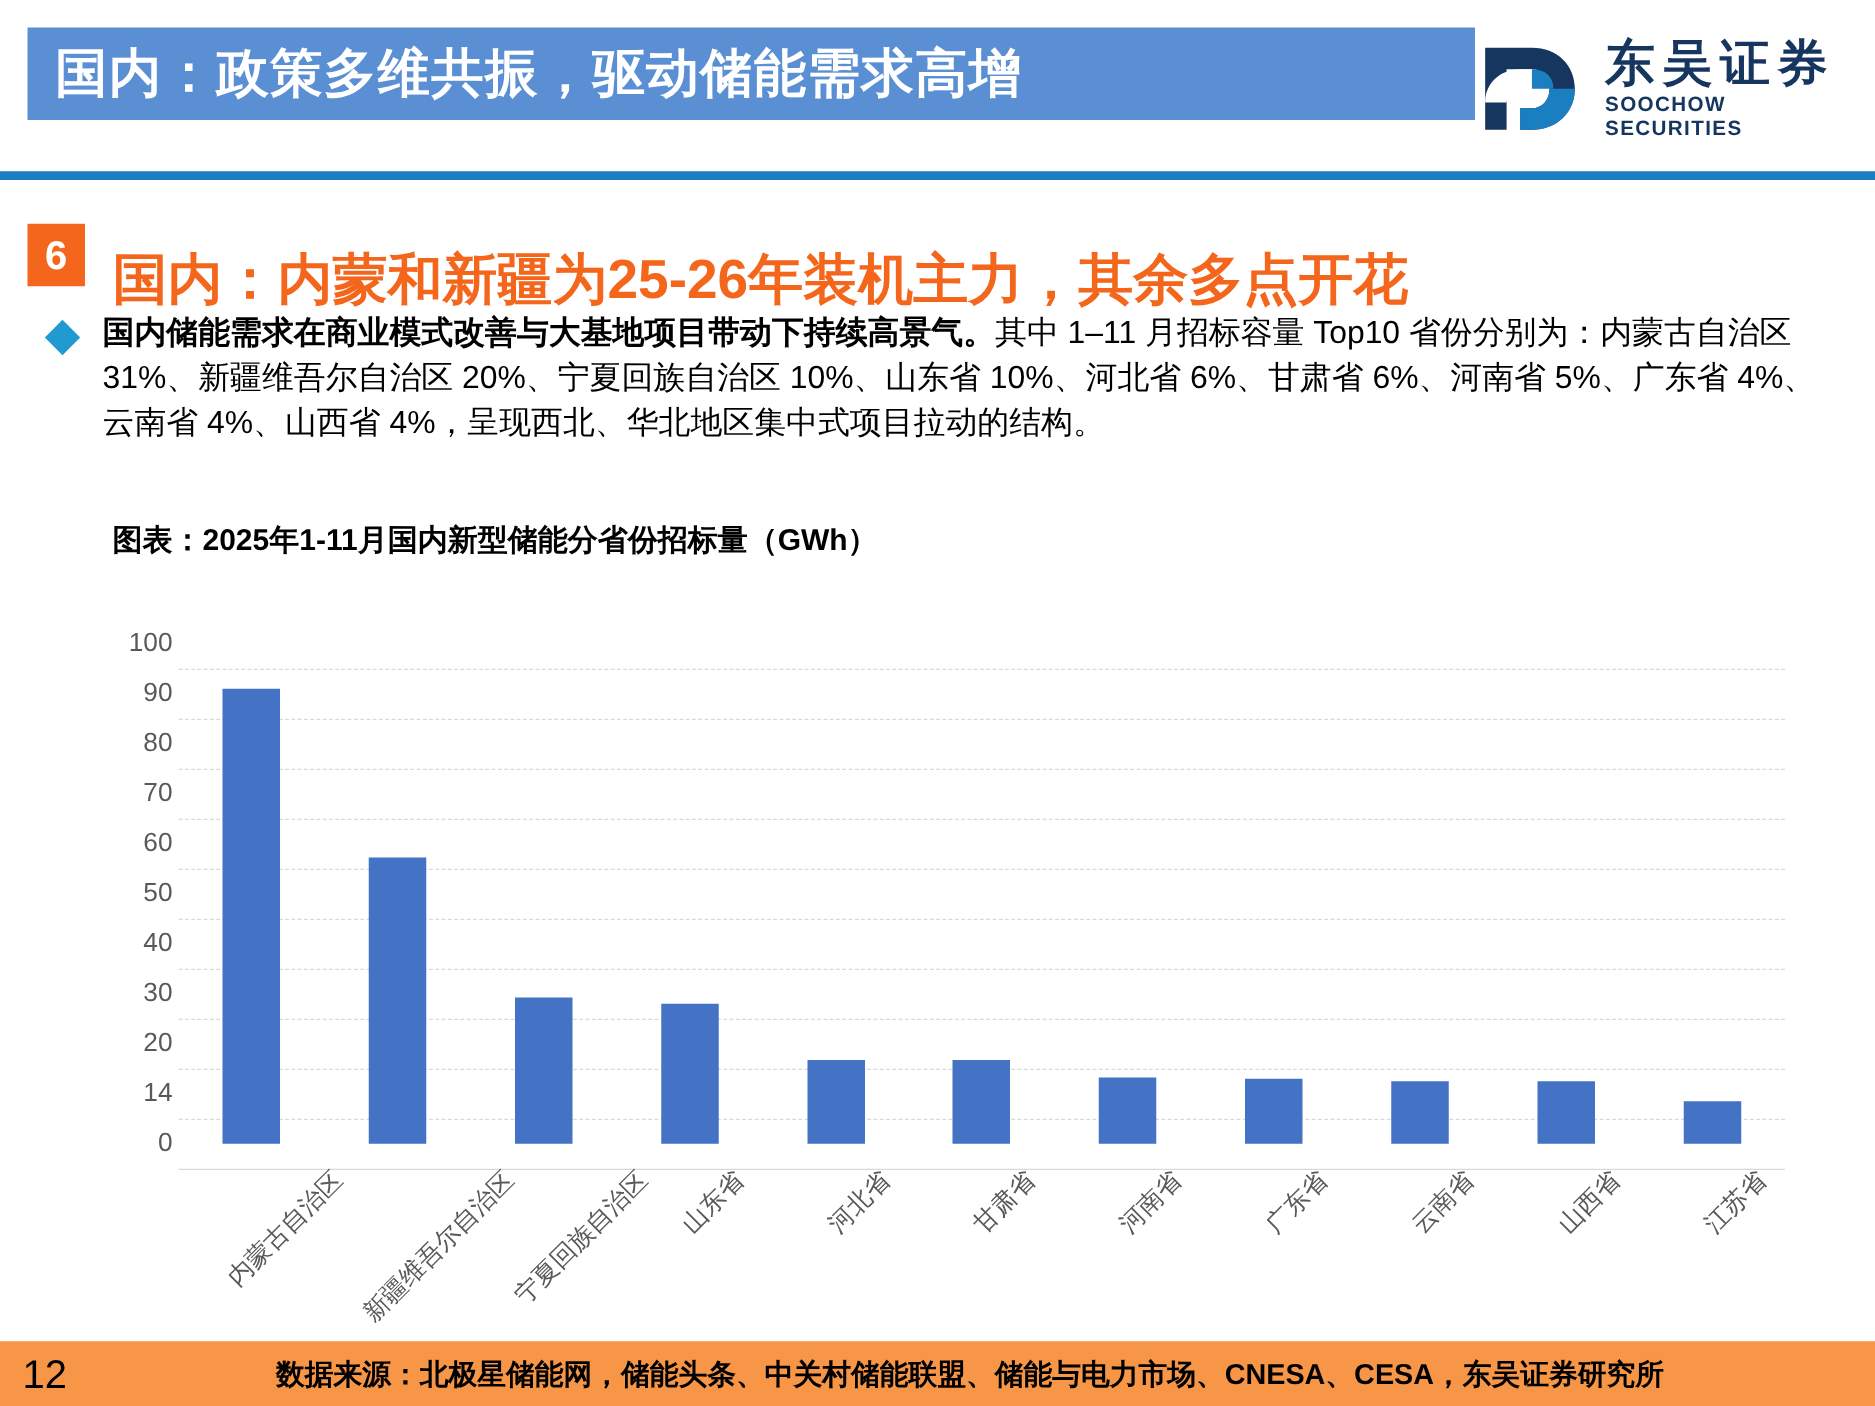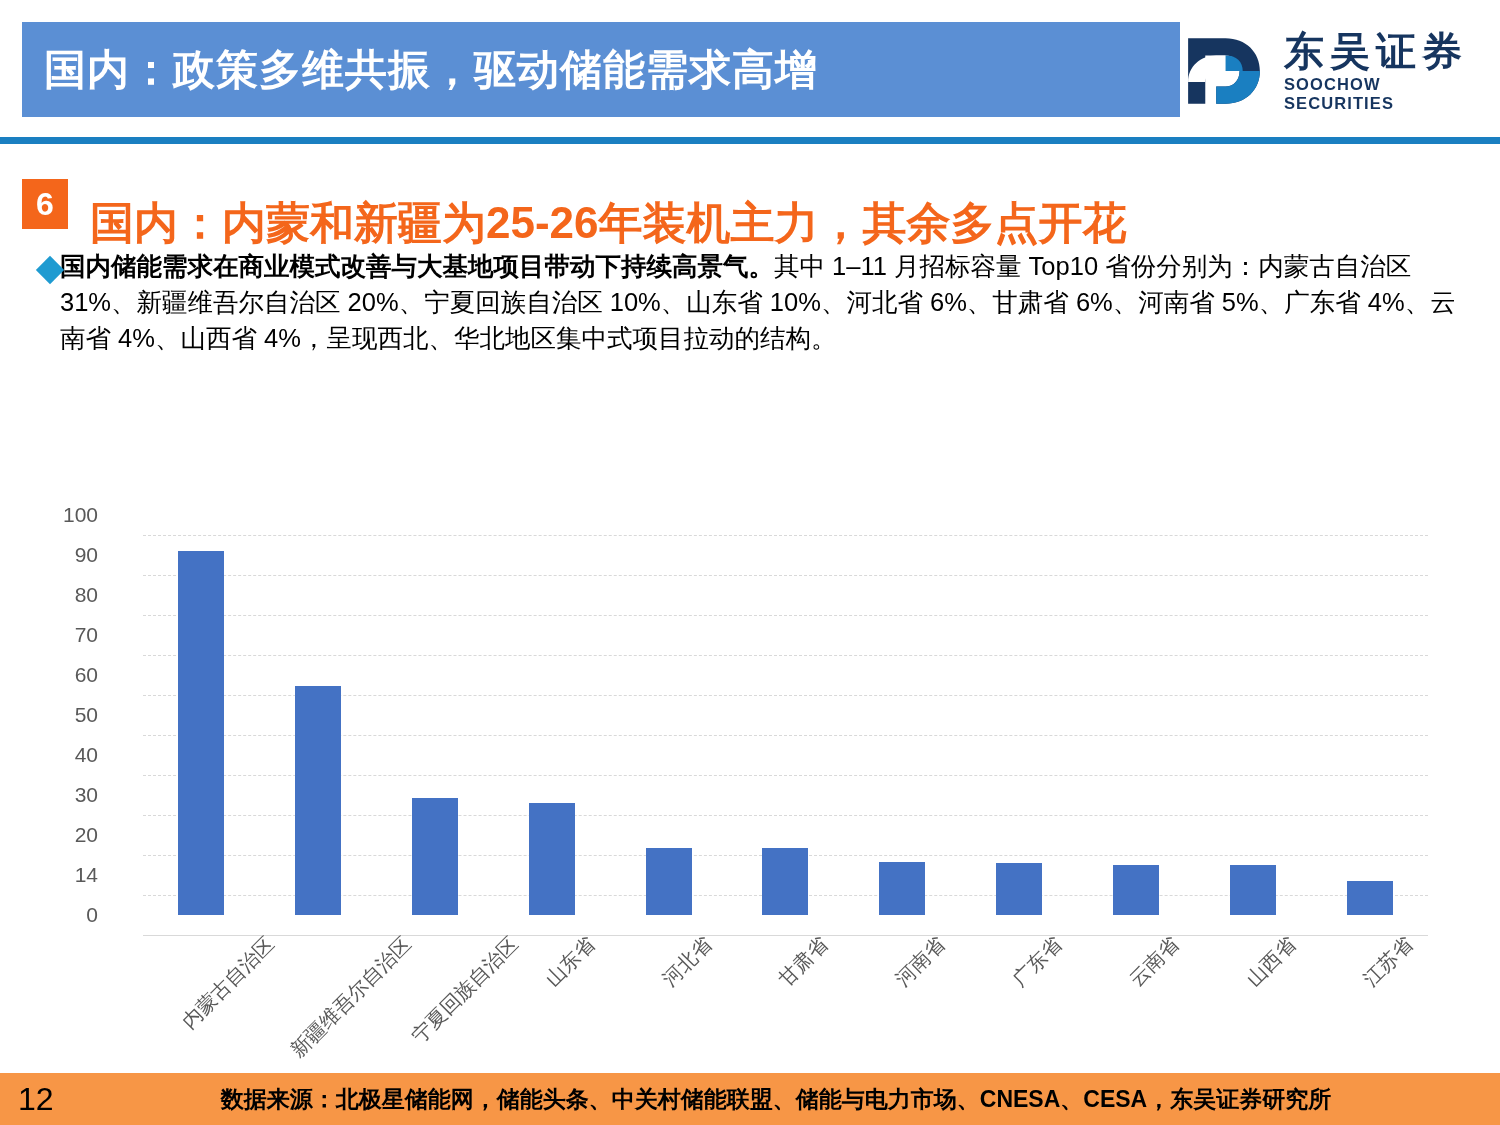--- a/index.html
+++ b/index.html
@@ -7,21 +7,21 @@
     width: 1500px; height: 1125px;
     background: #ffffff;
     font-family: "Liberation Sans", "DejaVu Sans", sans-serif;
     overflow: hidden;
   }
   .page { position: relative; width: 1500px; height: 1125px; background: #fff; }
 
   
   .header-band {
     position: absolute; left: 22px; top: 22px;
-    width: 1158px; height: 95px;
+    width: 1158px; height: 74px;
     background: #5b8fd4;
     display: flex; align-items: center;
   }
   .header-title {
     color: #ffffff;
     font-size: 42px;
     font-weight: bold;
     letter-spacing: 1px;
     padding-left: 22px;
     white-space: nowrap;
@@ -75,20 +75,21 @@
     display: flex; align-items: flex-start;
   }
   .bullet-diamond {
     width: 20px; height: 20px;
     background: #1f9bd1;
     transform: rotate(45deg);
     margin-top: 12px;
     flex: 0 0 auto;
   }
   .body-text {
+    margin-left: 22px;
     font-size: 25.5px;
     line-height: 1.42;
     color: #000000;
     text-align: left;
   }
   .body-text b { font-weight: bold; }
 
   
   .chart-caption {
     position: absolute; left: 90px; top: 416px;
@@ -104,21 +105,21 @@
     width: 1285px; height: 400px;
   }
   .gridline {
     position: absolute; left: 0; width: 100%;
     height: 0;
     border-top: 1.6px dashed #d9d9d9;
   }
   .gridline.baseline { border-top: 1.6px solid #d9d9d9; }
   .ytick {
     position: absolute;
-    right: 1332px;
+    right: 1292px;
     width: 60px;
     text-align: right;
     font-size: 21px;
     color: #595959;
     transform: translateY(-50%);
     white-space: nowrap;
   }
   .bars {
     position: absolute; left: 0; bottom: 0; width: 100%; height: 400px;
     display: flex; align-items: flex-end;
@@ -196,20 +197,21 @@
   <div class="section-row">
     <div class="section-badge">6</div>
     <div class="section-title">国内：内蒙和新疆为25-26年装机主力，其余多点开花</div>
   </div>
 
   <div class="body-block">
     <div class="bullet-diamond"></div>
     <div class="body-text"><b>国内储能需求在商业模式改善与大基地项目带动下持续高景气。</b><span>其中 1–11 月招标容量 Top10 省份分别为：内蒙古自治区 31%、新疆维吾尔自治区 20%、宁夏回族自治区 10%、山东省 10%、河北省 6%、甘肃省 6%、河南省 5%、广东省 4%、云南省 4%、山西省 4%，呈现西北、华北地区集中式项目拉动的结构。</span></div>
   </div>
 
+  <div class="chart-caption">图表：2025年1-11月国内新型储能分省份招标量（GWh）</div>
 
   <div class="chart-area">
     <div class="plot">
       <div id="gridlines">
           <div class="gridline baseline" style="top: 420px;"></div>
           <div class="gridline" style="top: 380px;"></div>
           <div class="gridline" style="top: 340px;"></div>
           <div class="gridline" style="top: 300px;"></div>
           <div class="gridline" style="top: 260px;"></div>
           <div class="gridline" style="top: 220px;"></div>

